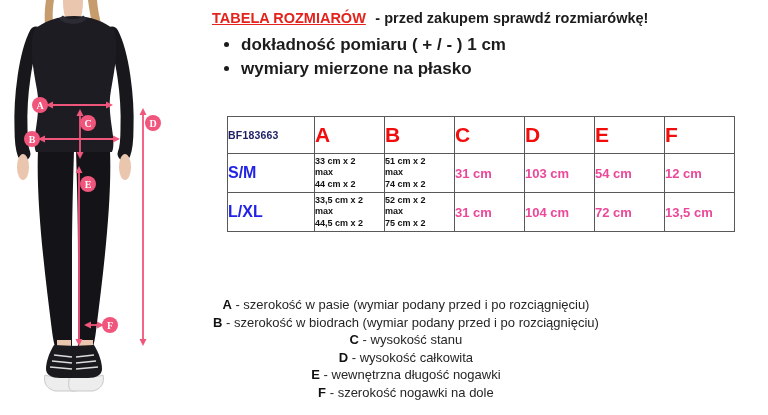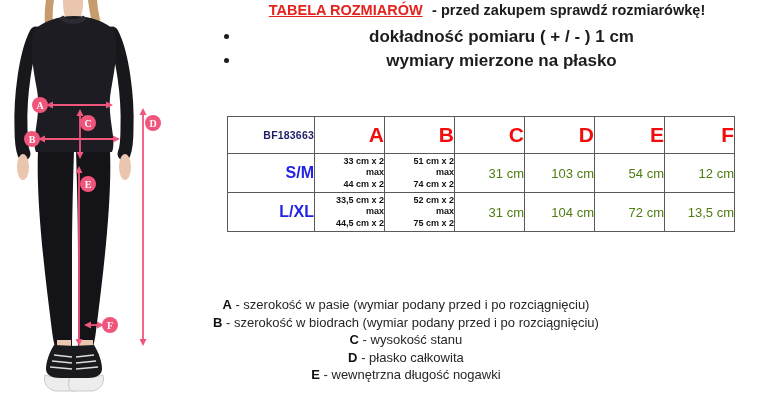--- a/index.html
+++ b/index.html
@@ -10,37 +10,37 @@
     --accent-pink:#f0557c;
     --border-gray:#595959;
     --text-dark:#1c1c1c;
   }
   html,body{margin:0;padding:0;background:#fff;}
   .canvas{
     position:relative;width:768px;height:415px;background:#ffffff;
     font-family:"Liberation Sans",sans-serif;overflow:hidden;
   }
   
-  .header{position:absolute;left:212px;top:1px;width:550px;text-align:center;}
+  .header{position:absolute;left:212px;top:9px;width:550px;}
   .title-line{white-space:nowrap;}
   .title{color:var(--red);font-weight:bold;font-size:14.5px;text-decoration:underline;}
   .subtitle{color:var(--text-dark);font-weight:bold;font-size:14.5px;margin-left:5px;}
   .bullets{margin:8px 0 0 0;padding-left:29px;list-style:disc;}
   .bullets li{font-weight:bold;font-size:17px;color:var(--text-dark);margin-bottom:4px;}
   
   .table-wrap{position:absolute;left:227px;top:116px;}
   table.size-table{border-collapse:collapse;table-layout:fixed;}
   .size-table td{
-    border:1px solid var(--border-gray);text-align:right;vertical-align:middle;padding:0;
+    border:1px solid var(--border-gray);text-align:left;vertical-align:middle;padding:0;
   }
   .code-cell{font-size:10.5px;font-weight:bold;color:var(--code-navy);letter-spacing:.2px;}
   .letter-cell{font-size:21px;font-weight:bold;color:var(--letter-red);}
   .size-cell{font-size:16px;font-weight:bold;color:var(--size-blue);}
   .dim-cell{font-size:9px;font-weight:bold;line-height:11.5px;color:#111;margin-top:13px;}
-  .val-cell{font-size:13px;font-weight:normal;color:#4d7c0f;}
+  .val-cell{font-size:13px;font-weight:bold;color:#ec4899;}
   tr.hdr-row{height:37px;}
   tr.data-row{height:39px;}
   
   .legend{position:absolute;left:213px;top:296px;font-size:13px;color:#262626;}
   .legend-row{line-height:17.6px;white-space:nowrap;text-align:center;}
   .legend-letter{font-weight:bold;color:#111;}
   
   .figure{position:absolute;left:0;top:0;width:200px;height:415px;}
   .m-line{stroke:var(--accent-pink);stroke-width:1.8;fill:none;}
   .m-fill{fill:var(--accent-pink);}
@@ -217,21 +217,25 @@
     <div class="legend-row">
       <span class="legend-letter">B</span>
       <span class="legend-text">- szerokość w biodrach (wymiar podany przed i po rozciągnięciu)</span>
     </div>
     <div class="legend-row">
       <span class="legend-letter">C</span>
       <span class="legend-text">- wysokość stanu</span>
     </div>
     <div class="legend-row">
       <span class="legend-letter">D</span>
-      <span class="legend-text">- płasko całkowita</span>
+      <span class="legend-text">- wysokość całkowita</span>
     </div>
     <div class="legend-row">
       <span class="legend-letter">E</span>
       <span class="legend-text">- wewnętrzna długość nogawki</span>
     </div>
+    <div class="legend-row">
+      <span class="legend-letter">F</span>
+      <span class="legend-text">- szerokość nogawki na dole</span>
+    </div>
   </div>
 
 </div>
 
 </body></html>

